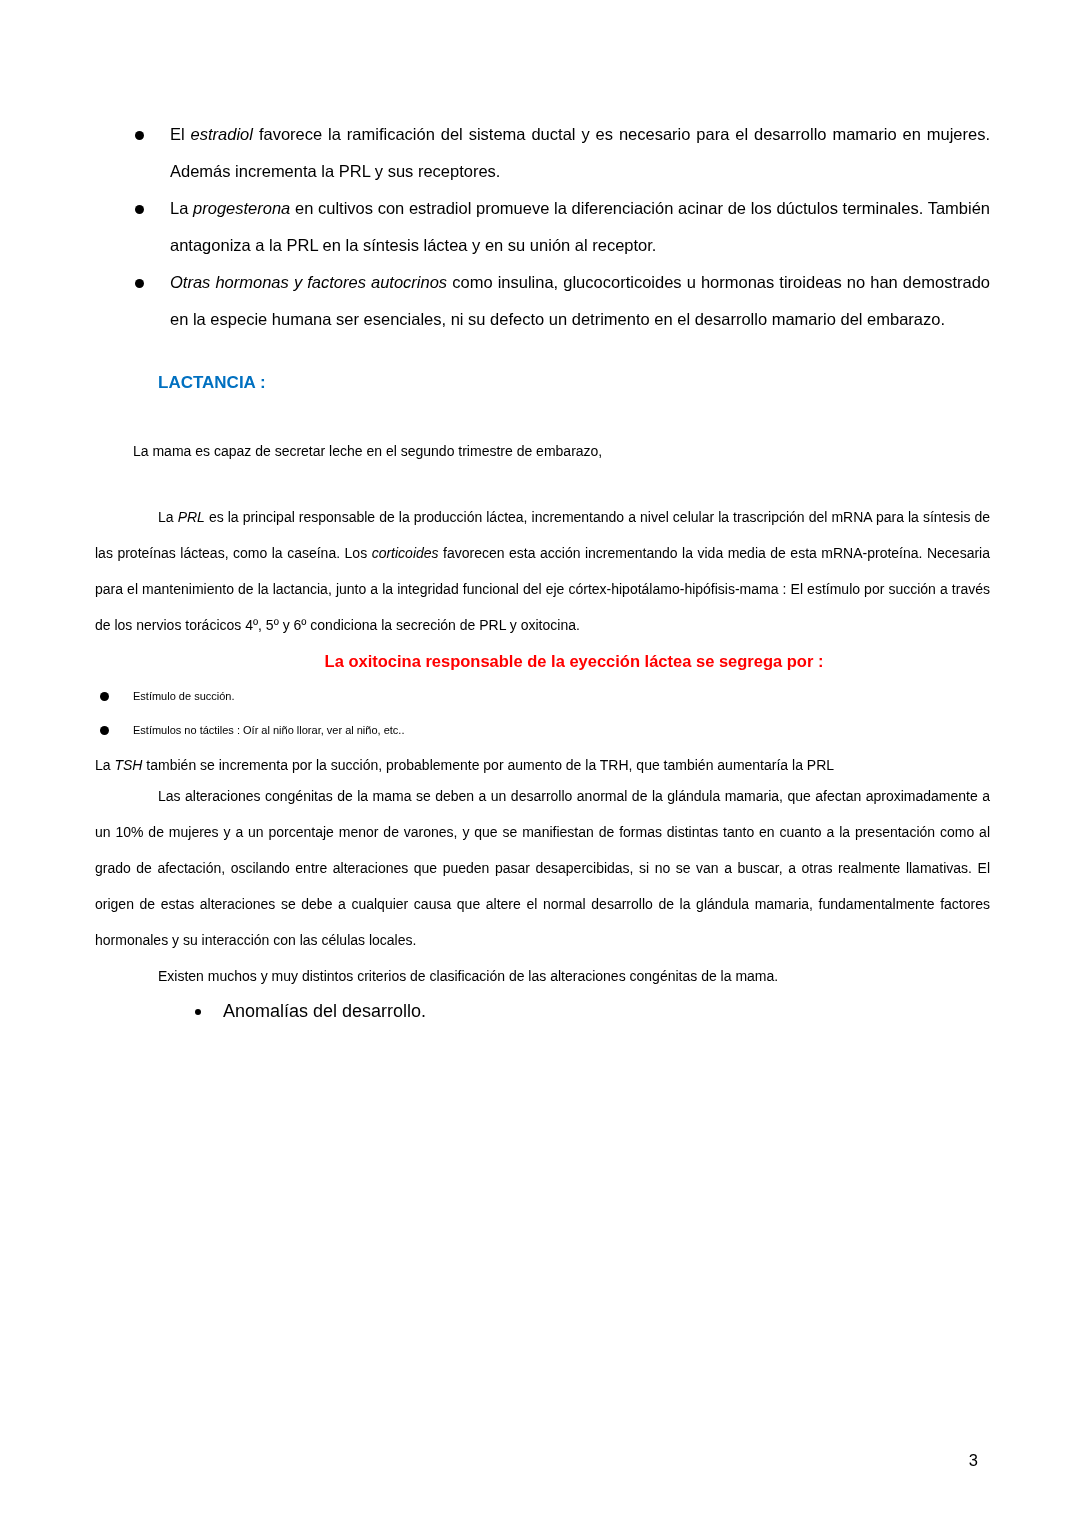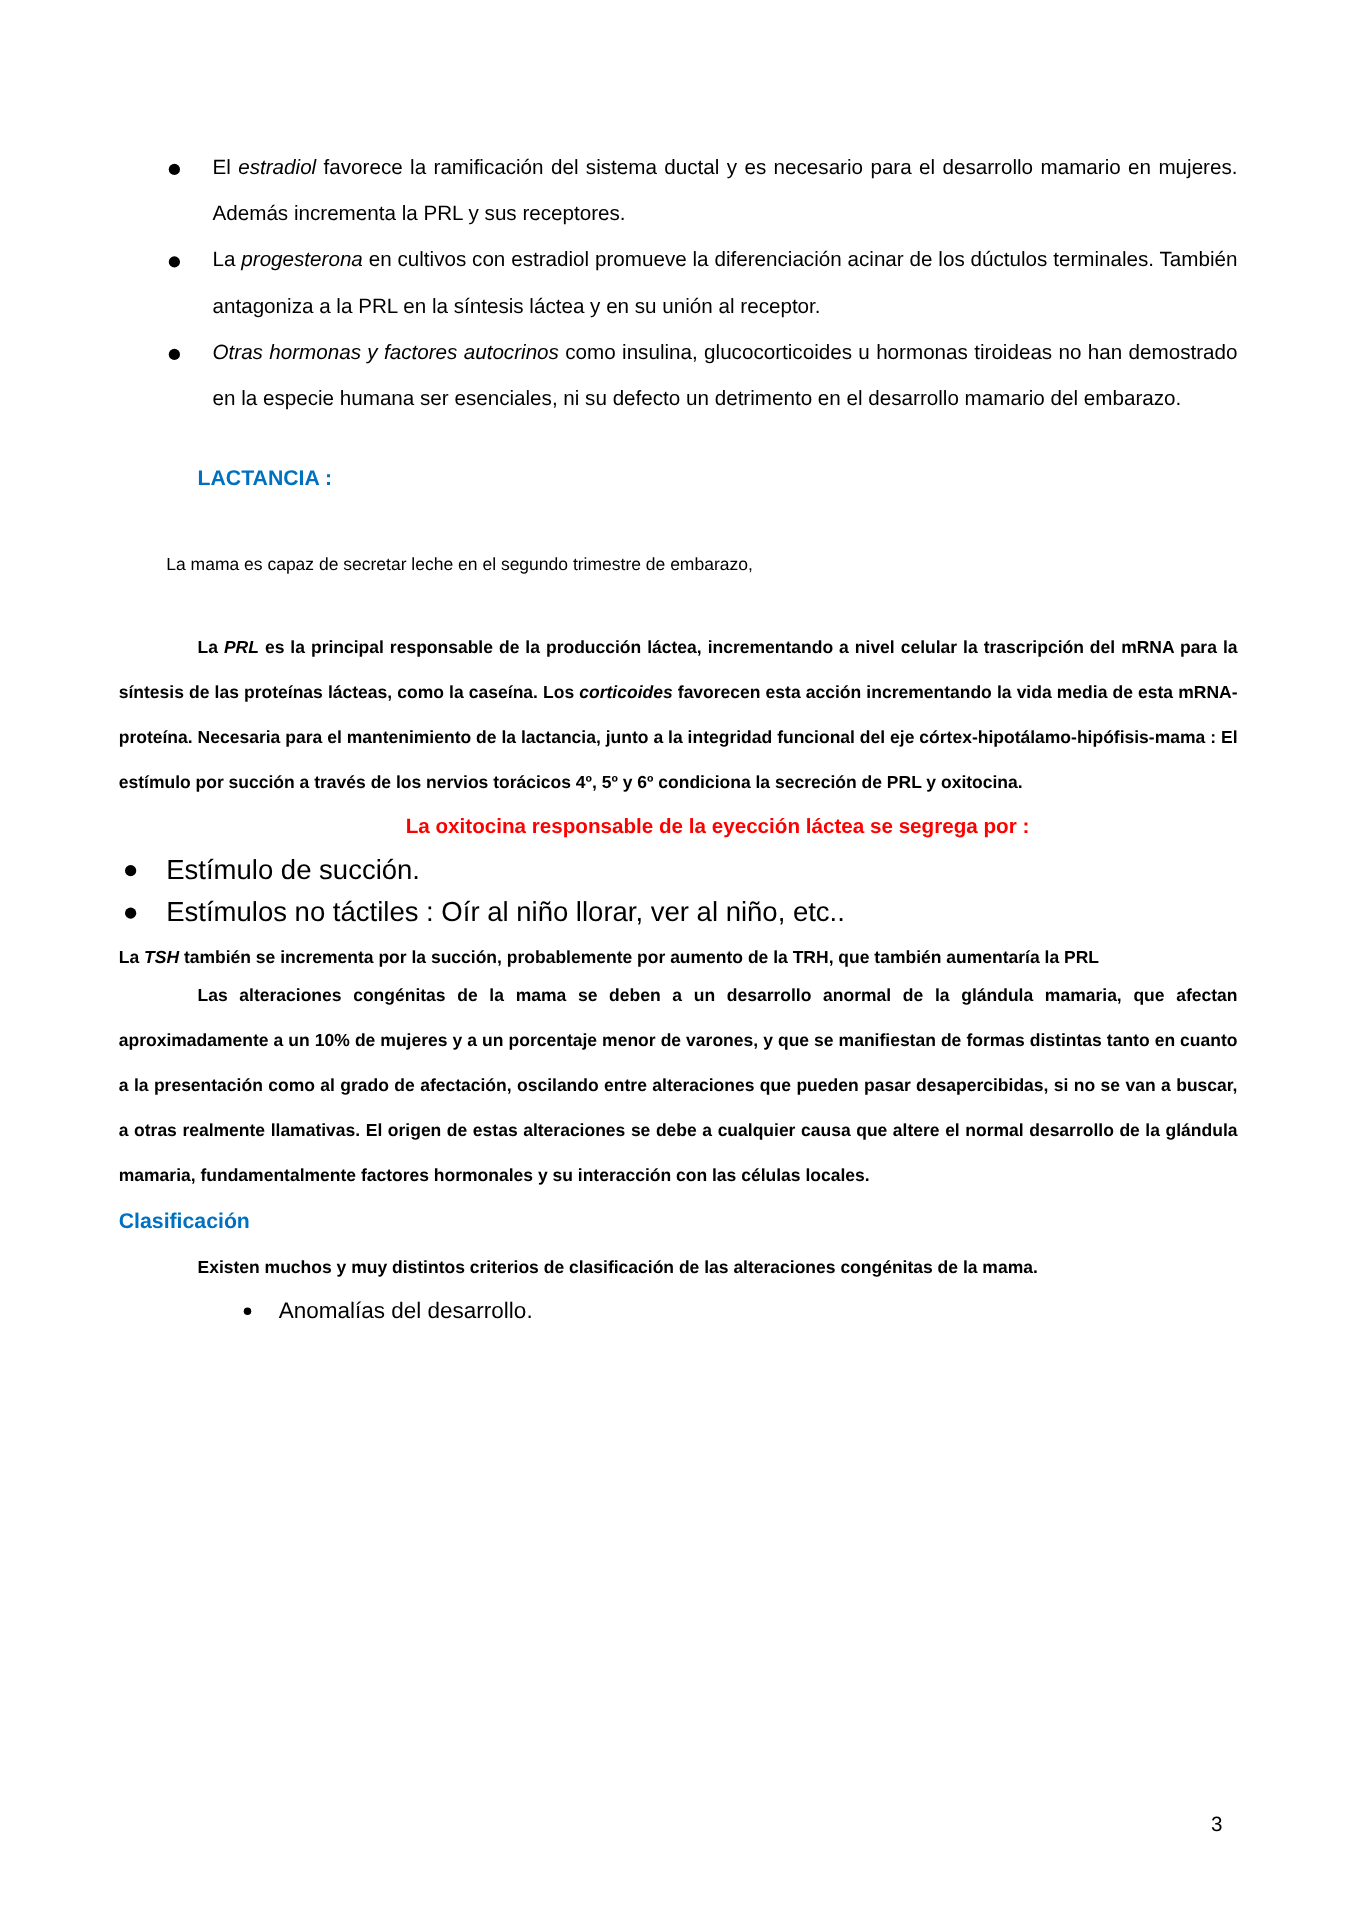--- a/index.html
+++ b/index.html
@@ -9,21 +9,21 @@
     background:#ffffff;
     box-sizing:border-box;
     padding:116px 90px 0 95px;
     font-family:"Liberation Sans","DejaVu Sans",sans-serif;
     color:#000;
     overflow:hidden;
   }
   .italic { font-style:italic; }
 
   .para { font-size:14px; line-height:36px; margin:0; }
-  .just { text-align:justify;font-weight:bold; }
+  .just { text-align:justify; }
   .ti38 { text-indent:38px; }
   .ti63 { text-indent:63px; }
 
   
   .b-item { display:flex; align-items:flex-start; }
   .lvl1 .b-item { padding-left:40px; }
   .lvl1 .dot { flex:none; width:9px; height:9px; border-radius:50%; background:#000; margin-top:15px; }
   .lvl1 .b-text { flex:1; margin-left:26px; font-size:16.5px; line-height:37px; text-align:justify; }
 
   .blue-heading {
@@ -38,21 +38,21 @@
   .red-line {
     color:var(--red,#FF0000);
     font-weight:bold; font-size:16.5px; line-height:36px;
     margin:0 0 0 63px;
     text-align:center;
   }
 
   
   .ox-list .b-item { padding-left:5px; }
   .ox-list .dot { flex:none; width:9px; height:9px; border-radius:50%; background:#000; margin-top:13px; }
-  .ox-list .b-text { flex:1; margin-left:24px; font-size:22px; line-height:34px; }
+  .ox-list .b-text { flex:1; margin-left:24px; font-size:11px; line-height:34px; }
 
   .tight { line-height:26px; margin-top:5px; }
 
   .doc-title {
     font-size:33px; line-height:44px;
     font-weight:bold; font-style:italic;
     text-decoration:underline;
     text-align:center;
     margin:42px 0 32px 0;
   }
@@ -104,21 +104,20 @@
       <span class="dot"></span>
       <div class="b-text">Estímulos no táctiles : Oír al niño llorar, ver al niño, etc..</div>
     </div>
   </div>
 
   <p class="para just tight"><span>La </span><span class="italic">TSH</span><span>  también se incrementa por la succión, probablemente por aumento de la TRH, que también aumentaría la PRL</span></p>
 
 
   <p class="para just ti63">Las alteraciones congénitas de la mama se deben a un desarrollo anormal de la glándula mamaria, que afectan aproximadamente a un 10% de mujeres y a un porcentaje menor de varones, y que se manifiestan de formas distintas tanto en cuanto a la presentación como al grado de afectación, oscilando entre alteraciones que pueden pasar desapercibidas, si no se van a buscar, a otras realmente llamativas. El origen de estas alteraciones se debe a cualquier causa que altere el normal desarrollo de la glándula mamaria, fundamentalmente factores hormonales y su interacción con las células locales.</p>
 
-  <h3 class="blue-heading">Clasificación</h3>
 
   <p class="para just ti63">Existen muchos y muy distintos criterios de clasificación de las alteraciones congénitas de la mama.</p>
 
   <div class="bullet-list sub-list">
     <div class="b-item">
       <span class="dot"></span>
       <div class="b-text">Anomalías del desarrollo.</div>
     </div>
   </div>
 

